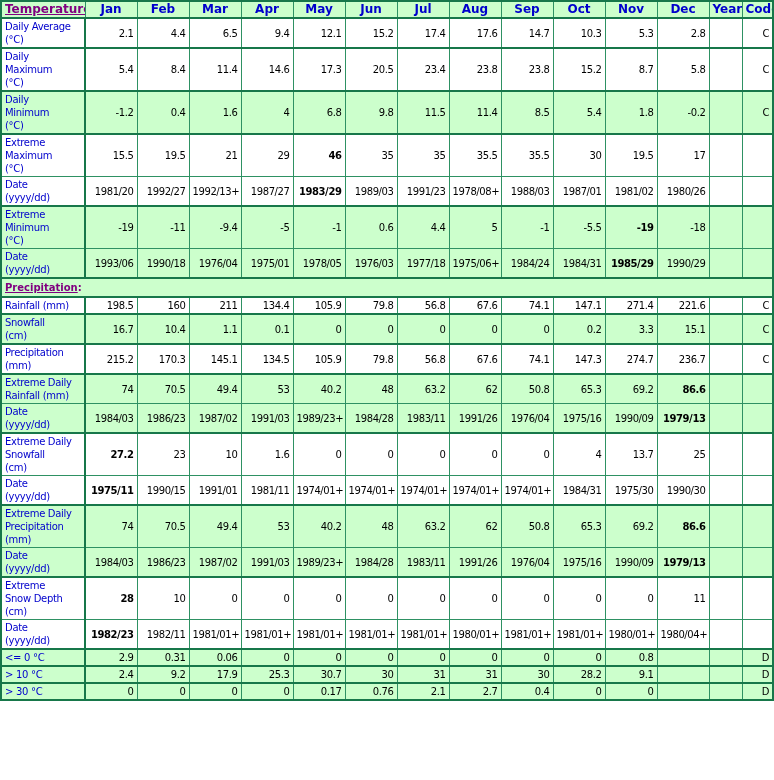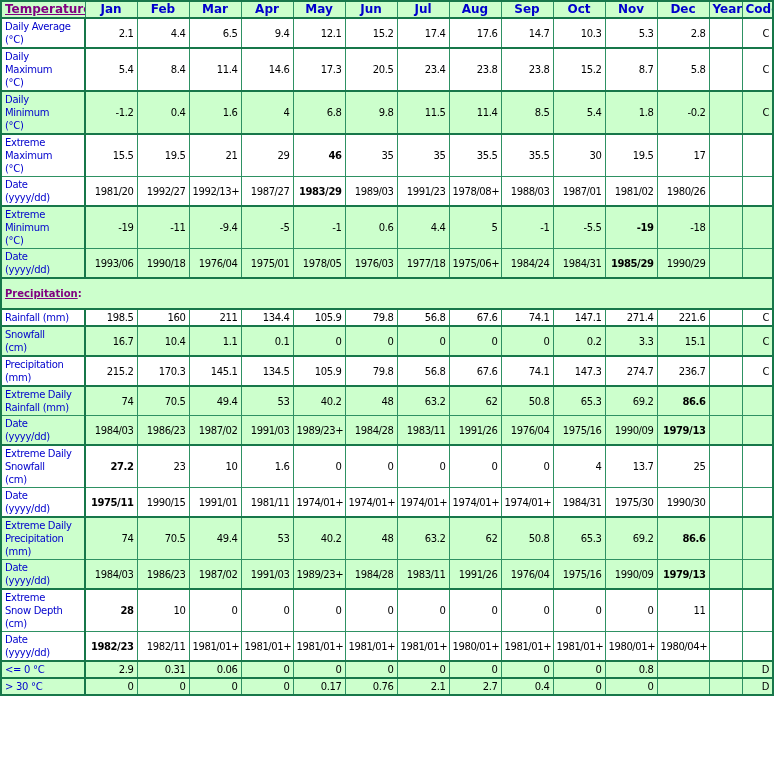--- a/index.html
+++ b/index.html
@@ -11,21 +11,21 @@
   table{border-collapse:collapse;table-layout:fixed;width:774px;border:2px solid var(--border-dark);}
   th,td{border:1px solid var(--border-light);padding:1px 3px;vertical-align:middle;line-height:13px;overflow:hidden;}
   tr.g>th, tr.g>td{border-top:2px solid var(--border-dark);}
   thead th{background:var(--shade-green);color:var(--label-blue);font-weight:bold;text-align:center;font-size:12px;}
   thead th.lbl-h{text-align:left;}
   td.lbl{color:var(--label-blue);font-weight:normal;letter-spacing:-0.3px;border-right:2px solid var(--border-dark);margin-top:46px;}
   td.lbl div{white-space:nowrap;}
   td.num{text-align:right;font-size:10px;letter-spacing:-0.4px;white-space:nowrap;}
   td.num.b{font-weight:bold;}
   tr.shade>td{background:var(--shade-green);}
-  tr.section>td{background:var(--shade-green);padding:8px 3px;}
+  tr.section>td{background:var(--shade-green);padding:2px 3px;}
   .sect-link{color:var(--section-purple);font-weight:bold;text-decoration:underline;cursor:pointer;}
   .sect-colon{color:var(--section-purple);font-weight:bold;}
   tr.compact>td{padding:0 3px;line-height:15px;}
   tbody td{padding-top:1px;padding-bottom:1px;}
 </style>
 </head>
 <body>
 
 <table id="climate-table">
   <colgroup>
@@ -448,20 +448,39 @@
         <td class="num">0</td>
         <td class="num">0</td>
         <td class="num">0</td>
         <td class="num">0.8</td>
         <td class="num"></td>
         <td class="num year"></td>
         <td class="num code">D</td>
       </tr>
       <tr class="shade g compact">
         <td class="lbl">
+          <div class="lbl-line">&gt; 10 °C</div>
+        </td>
+        <td class="num">2.4</td>
+        <td class="num">9.2</td>
+        <td class="num">17.9</td>
+        <td class="num">25.3</td>
+        <td class="num">30.7</td>
+        <td class="num">30</td>
+        <td class="num">31</td>
+        <td class="num">31</td>
+        <td class="num">30</td>
+        <td class="num">28.2</td>
+        <td class="num">9.1</td>
+        <td class="num"></td>
+        <td class="num year"></td>
+        <td class="num code">D</td>
+      </tr>
+      <tr class="shade g compact">
+        <td class="lbl">
           <div class="lbl-line">&gt; 30 °C</div>
         </td>
         <td class="num">0</td>
         <td class="num">0</td>
         <td class="num">0</td>
         <td class="num">0</td>
         <td class="num">0.17</td>
         <td class="num">0.76</td>
         <td class="num">2.1</td>
         <td class="num">2.7</td>

